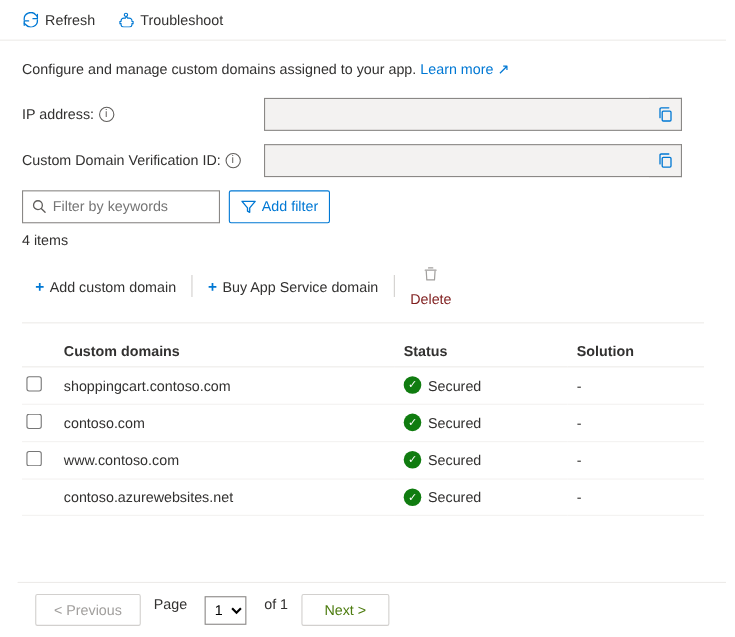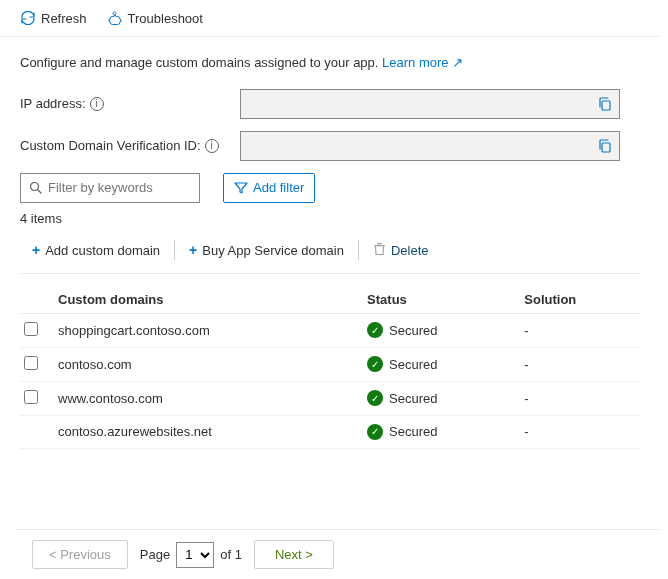--- a/index.html
+++ b/index.html
@@ -111,21 +111,21 @@
       display: flex;
       align-items: center;
       justify-content: center;
       color: #0078d4;
     }
 
     
     .filter-row {
       display: flex;
       align-items: center;
-      gap: 23px;
+      gap: 8px;
       margin-bottom: 8px;
     }
     .filter-input-wrap {
       display: flex;
       align-items: center;
       border: 1px solid #8a8886;
       background: #fff;
       height: 30px;
       padding: 0 8px;
       gap: 6px;
@@ -177,22 +177,23 @@
       align-items: center;
       gap: 5px;
       background: none;
       border: none;
       cursor: pointer;
       color: #323130;
       font-size: 13px;
       padding: 4px 12px;
     }
     .action-btn.disabled {
-      color: #0c4a6e;
+      color: #7f1d1d;
       cursor: not-allowed;
+      flex-direction: column;
     }
     .action-divider {
       width: 1px;
       height: 20px;
       background: #d2d0ce;
       margin: 0 2px;
     }
     .plus-icon { color: #0078d4; font-weight: bold; font-size: 14px; }
 
     
@@ -276,22 +277,21 @@
       min-width: 80px;
     }
     .footer-btn:disabled {
       color: #a19f9d;
       cursor: not-allowed;
     }
     .page-label {
       font-size: 13px;
       color: #323130;
       display: flex;
-      align-items: center;
-      gap: 6px;
+      gap: 16px;
     }
     .page-select {
       border: 1px solid #8a8886;
       font-size: 13px;
       padding: 2px 4px;
       height: 26px;
       background: #fff;
       cursor: pointer;
     }
   </style>

